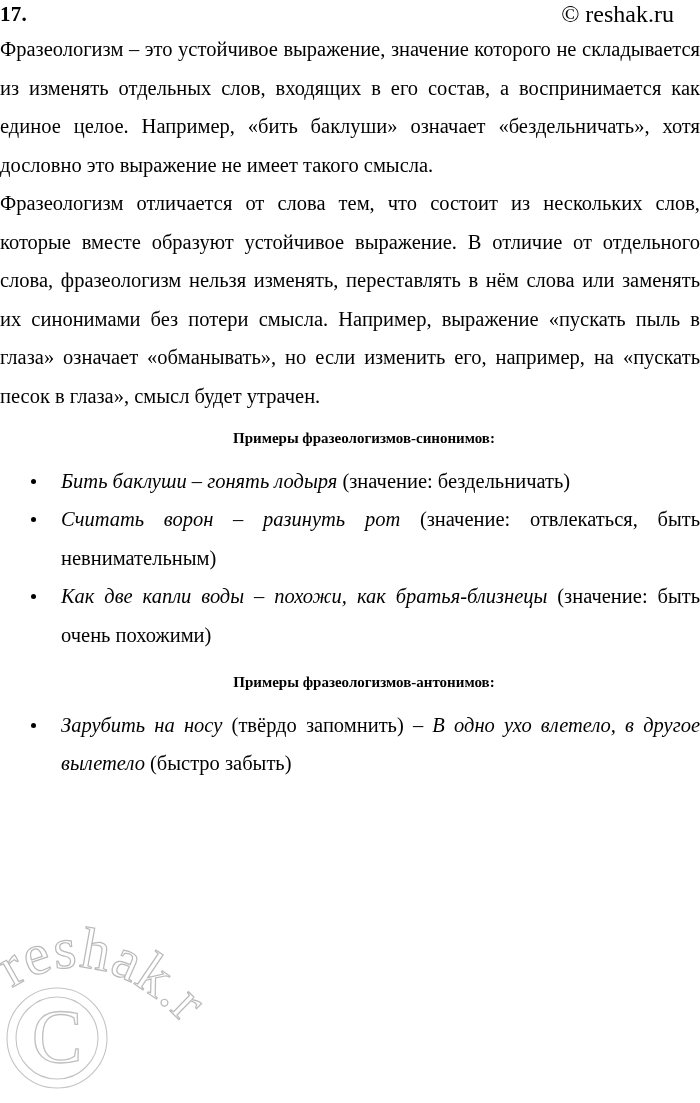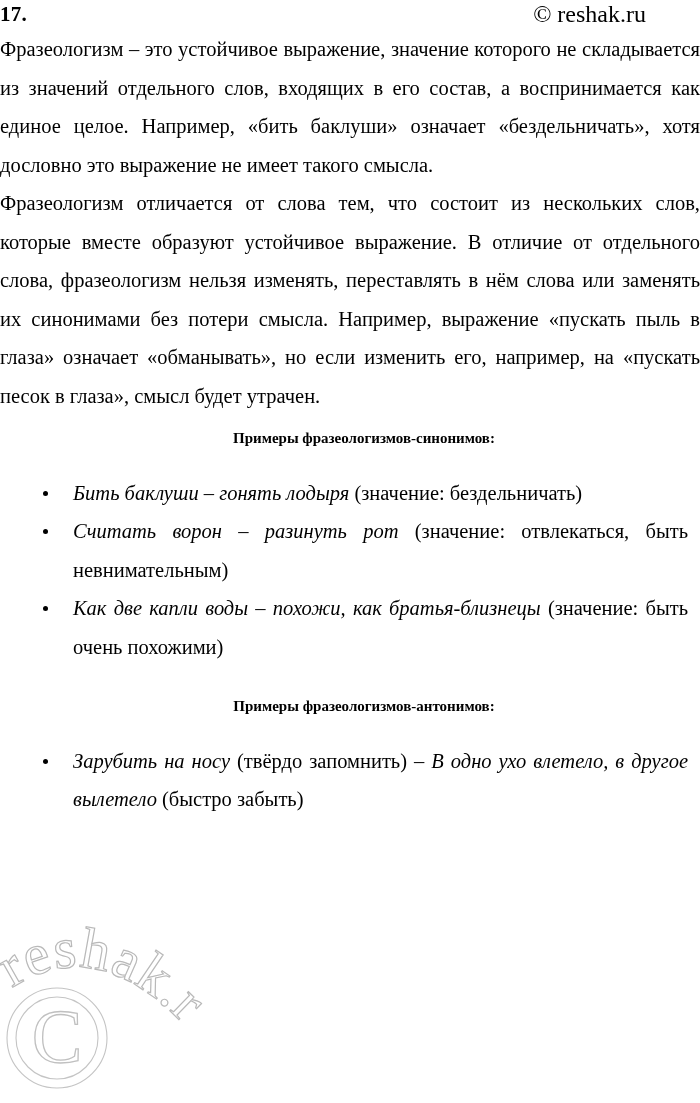--- a/index.html
+++ b/index.html
@@ -22,20 +22,21 @@
     height: 1103px;
     box-sizing: border-box;
     padding: 0;
   }
 
   
   .header {
     position: relative;
     height: 30px;
     width: 648px;
+    padding-left: 28px;
   }
   .task-number {
     position: absolute;
     left: 0px;
     top: 1px;
     font-size: 21px;
     font-weight: bold;
     line-height: 26px;
     letter-spacing: 0.2px;
   }
@@ -69,21 +70,21 @@
     margin: 0;
     font-size: 15px;
     font-weight: bold;
     line-height: 38.5px;
     text-align: center;
     padding-left: 28px;
   }
 
   ul.bullets {
     list-style: none;
-    margin: 12px;
+    margin: 0;
     padding: 0;
   }
   ul.bullets li {
     position: relative;
     margin: 0;
     padding-left: 61px;
     font-size: 20.5px;
     line-height: 38.5px;
     text-align: justify;
     text-justify: inter-word;
@@ -133,21 +134,21 @@
 
 <div class="page">
 
   <div class="header">
     <div class="task-number">17.</div>
     <div class="copyright">© reshak.ru</div>
   </div>
 
   <div class="content">
 
-    <p class="para">Фразеологизм – это устойчивое выражение, значение которого не складывается из значений отдельного слов, входящих в его состав, а воспринимается как единое целое. Например, «бить баклуши» означает «бездельничать», хотя дословно это выражение не имеет такого смысла.</p>
+    <p class="para">Фразеологизм – это устойчивое выражение, значение которого не складывается из изменять отдельных слов, входящих в его состав, а воспринимается как единое целое. Например, «бить баклуши» означает «бездельничать», хотя дословно это выражение не имеет такого смысла.</p>
 
     <p class="para">Фразеологизм отличается от слова тем, что состоит из нескольких слов, которые вместе образуют устойчивое выражение. В отличие от отдельного слова, фразеологизм нельзя изменять, переставлять в нём слова или заменять их синонимами без потери смысла. Например, выражение «пускать пыль в глаза» означает «обманывать», но если изменить его, например, на «пускать песок в глаза», смысл будет утрачен.</p>
 
     <div class="spacer-xs"></div>
 
     <h3 class="section-heading">Примеры фразеологизмов-синонимов:</h3>
 
     <div class="spacer-xs"></div>
 
     <ul class="bullets">

